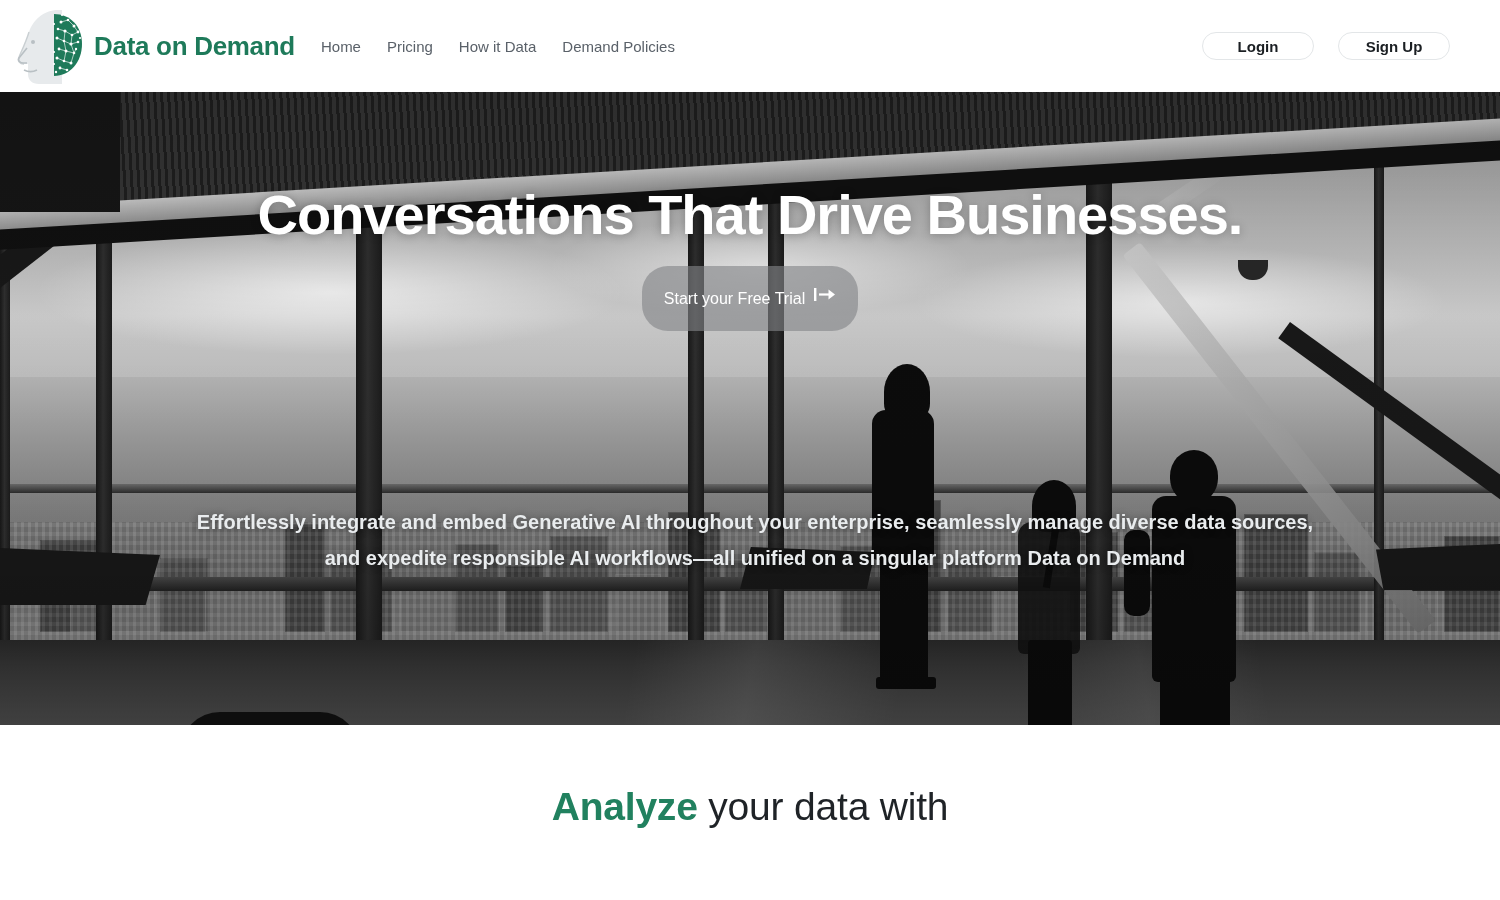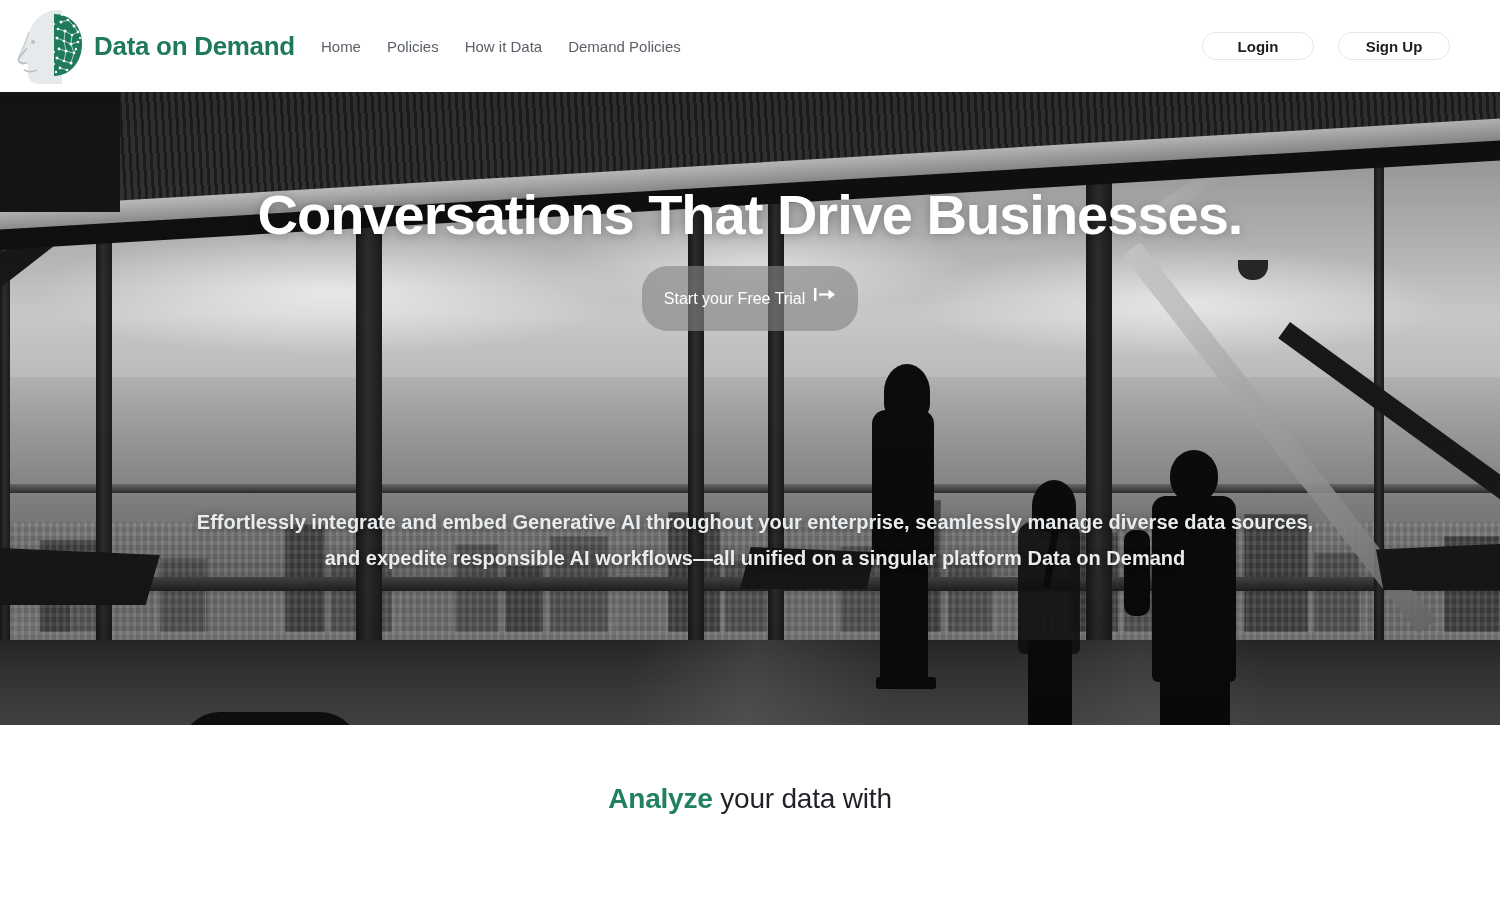--- a/index.html
+++ b/index.html
@@ -330,21 +330,21 @@
     position: absolute;
     top: 725px; left: 0;
     width: 1500px;
     height: 175px;
     background: #ffffff;
     text-align: center;
   }
 
   .analyze-heading {
     margin-top: 52px;
-    font-size: 28px;
+    font-size: 39px;
     font-weight: 400;
     color: #1f2327;
     line-height: 1.55;
     letter-spacing: -0.2px;
   }
 
   .analyze-accent {
     color: #21815f;
     font-weight: 700;
   }
@@ -404,21 +404,21 @@
           <path d="M51 27 L50 37 L52 47 L50 57"></path>
           <path d="M58 31 L57 40 L60 49 L57 59"></path>
         </g>
       </svg>
     </div>
     <span class="brand-name">Data on Demand</span>
   </div>
 
   <nav class="nav">
     <a class="nav-link">Home</a>
-    <a class="nav-link">Policies</a>
+    <a class="nav-link">Pricing</a>
     <a class="nav-link">How it Data</a>
     <a class="nav-link">Demand Policies</a>
   </nav>
 
   <div class="header-actions">
     <button class="pill-btn">Login</button>
     <button class="pill-btn">Sign Up</button>
   </div>
 </div>
 

